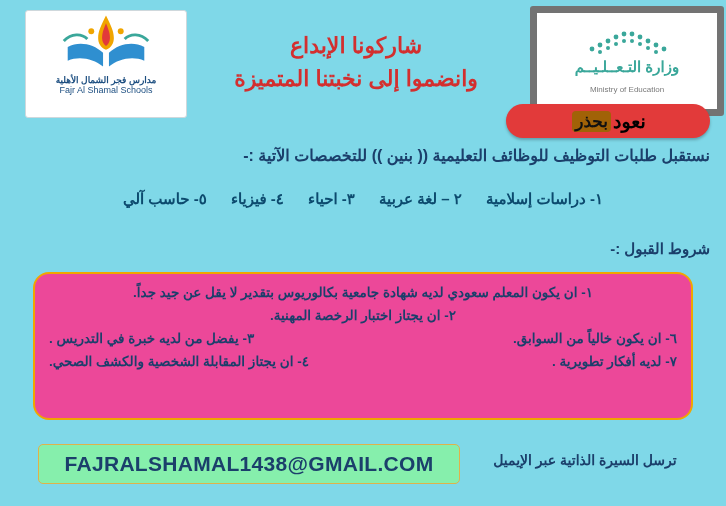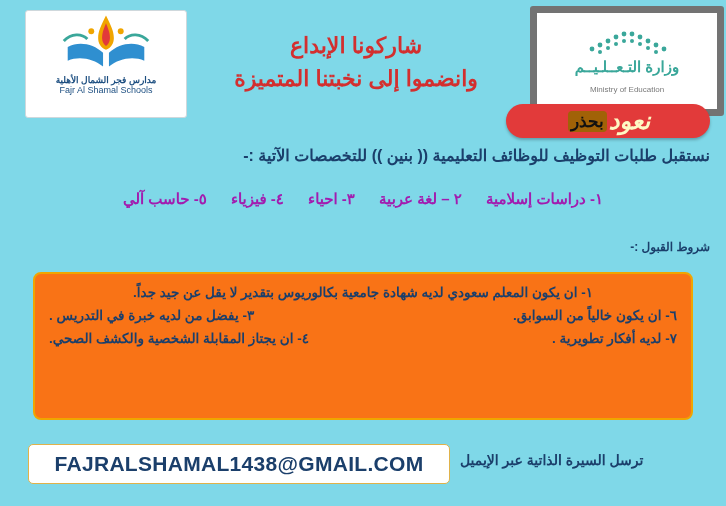--- a/index.html
+++ b/index.html
@@ -40,72 +40,72 @@
   .moe-dots{width:82px;height:26px;}
   .moe-ar{font-size:15px;color:#3aa79a;font-weight:bold;letter-spacing:1px;margin-top:3px;}
   .moe-en{font-size:8px;color:#7a7a7a;margin-top:9px;}
 
   .badge{
     position:absolute;left:506px;top:104px;width:204px;height:34px;
     background:#e23a3a;border-radius:17px;
     display:flex;align-items:center;justify-content:center;
     box-shadow:0 2px 3px rgba(0,0,0,.25);
   }
-  .badge .txt{color:#fef9c3;font-weight:bold;font-size:24px;direction:rtl;font-style:italic;}
+  .badge .txt{color:#000000;font-weight:bold;font-size:19px;direction:rtl;}
   .badge .hz{
     display:inline-block;background:#a16207;color:#111;border-radius:4px;
     padding:0 3px;margin:0 2px;font-weight:bold;font-size:17px;
   }
 
   
   .line-intro{
     position:absolute;right:16px;top:146px;width:694px;
     text-align:right;direction:rtl;color:#1b3f6b;font-weight:bold;font-size:16px;
   }
   .specs{
     position:absolute;right:16px;top:190px;width:694px;
-    text-align:center;direction:rtl;color:#a21caf;font-weight:bold;font-size:15px;
+    text-align:center;direction:rtl;color:#0c4a6e;font-weight:bold;font-size:15px;
   }
   .specs span{margin:0 10px;white-space:nowrap;}
   .cond-title{
     position:absolute;right:16px;top:240px;width:694px;
-    text-align:right;direction:rtl;color:#1b3f6b;font-weight:bold;font-size:12px;
+    text-align:right;direction:rtl;color:#1b3f6b;font-weight:bold;font-size:15px;
   }
 
   
   .cond-box{
     position:absolute;left:33px;top:272px;width:660px;height:148px;
-    background:#f97316;border:2px solid #f0a500;border-radius:8px;
+    background:#ec4899;border:2px solid #f0a500;border-radius:16px;
     box-sizing:border-box;padding:10px 14px 8px 14px;
   }
   .cond-row{
     display:flex;flex-direction:row-reverse;justify-content:space-between;
     direction:rtl;margin-bottom:7px;gap:24px;
   }
   .cond-item{
     color:#1b3f6b;font-weight:bold;font-size:13.5px;direction:rtl;text-align:right;
     white-space:nowrap;
   }
   .cond-full{
     color:#1b3f6b;font-weight:bold;font-size:13.5px;direction:rtl;text-align:center;
     margin-bottom:7px;
   }
 
   
   .email-box{
-    position:absolute;left:28px;top:444px;width:420px;height:38px;
-    background:#ffffff;border:1px solid #e0b24a;border-radius:5px;
+    position:absolute;left:38px;top:444px;width:420px;height:38px;
+    background:#86efac;border:1px solid #e0b24a;border-radius:5px;
     display:flex;align-items:center;justify-content:center;
   }
   .email-txt{
     color:#1b3f6b;font-weight:bold;font-size:21px;direction:ltr;letter-spacing:.3px;
   }
   .send-note{
     position:absolute;right:16px;top:452px;width:250px;
-    text-align:left;direction:rtl;color:#1b3f6b;font-weight:bold;font-size:14px;
+    text-align:center;direction:rtl;color:#1b3f6b;font-weight:bold;font-size:14px;
   }
 </style>
 </head>
 <body>
 
 <div class="header">
 
   <div class="logo-left">
     <svg class="mark" viewBox="0 0 110 62">
       <path d="M55 4 C50 14 47 20 47 27 C47 33 50 37 55 39 C60 37 63 33 63 27 C63 20 60 14 55 4 Z" fill="#f0a500"></path>
@@ -166,20 +166,21 @@
   <span>٢ – لغة عربية</span>
   <span>٣- احياء</span>
   <span>٤- فيزياء</span>
   <span>٥- حاسب آلي</span>
 </div>
 
 <div class="cond-title">شروط القبول :-</div>
 
 <div class="cond-box">
   <div class="cond-full">١- ان يكون المعلم سعودي لديه شهادة جامعية بكالوريوس بتقدير لا يقل عن جيد جداً.</div>
+  <div class="cond-full">٢- ان يجتاز اختبار الرخصة المهنية.</div>
 
   <div class="cond-row">
     <div class="cond-item">٣- يفضل من لديه خبرة في التدريس .</div>
     <div class="cond-item">٦- ان يكون خالياً من السوابق.</div>
   </div>
   <div class="cond-row">
     <div class="cond-item">٤- ان يجتاز المقابلة الشخصية والكشف الصحي.</div>
     <div class="cond-item">٧- لديه أفكار تطويرية .</div>
   </div>
 </div>

